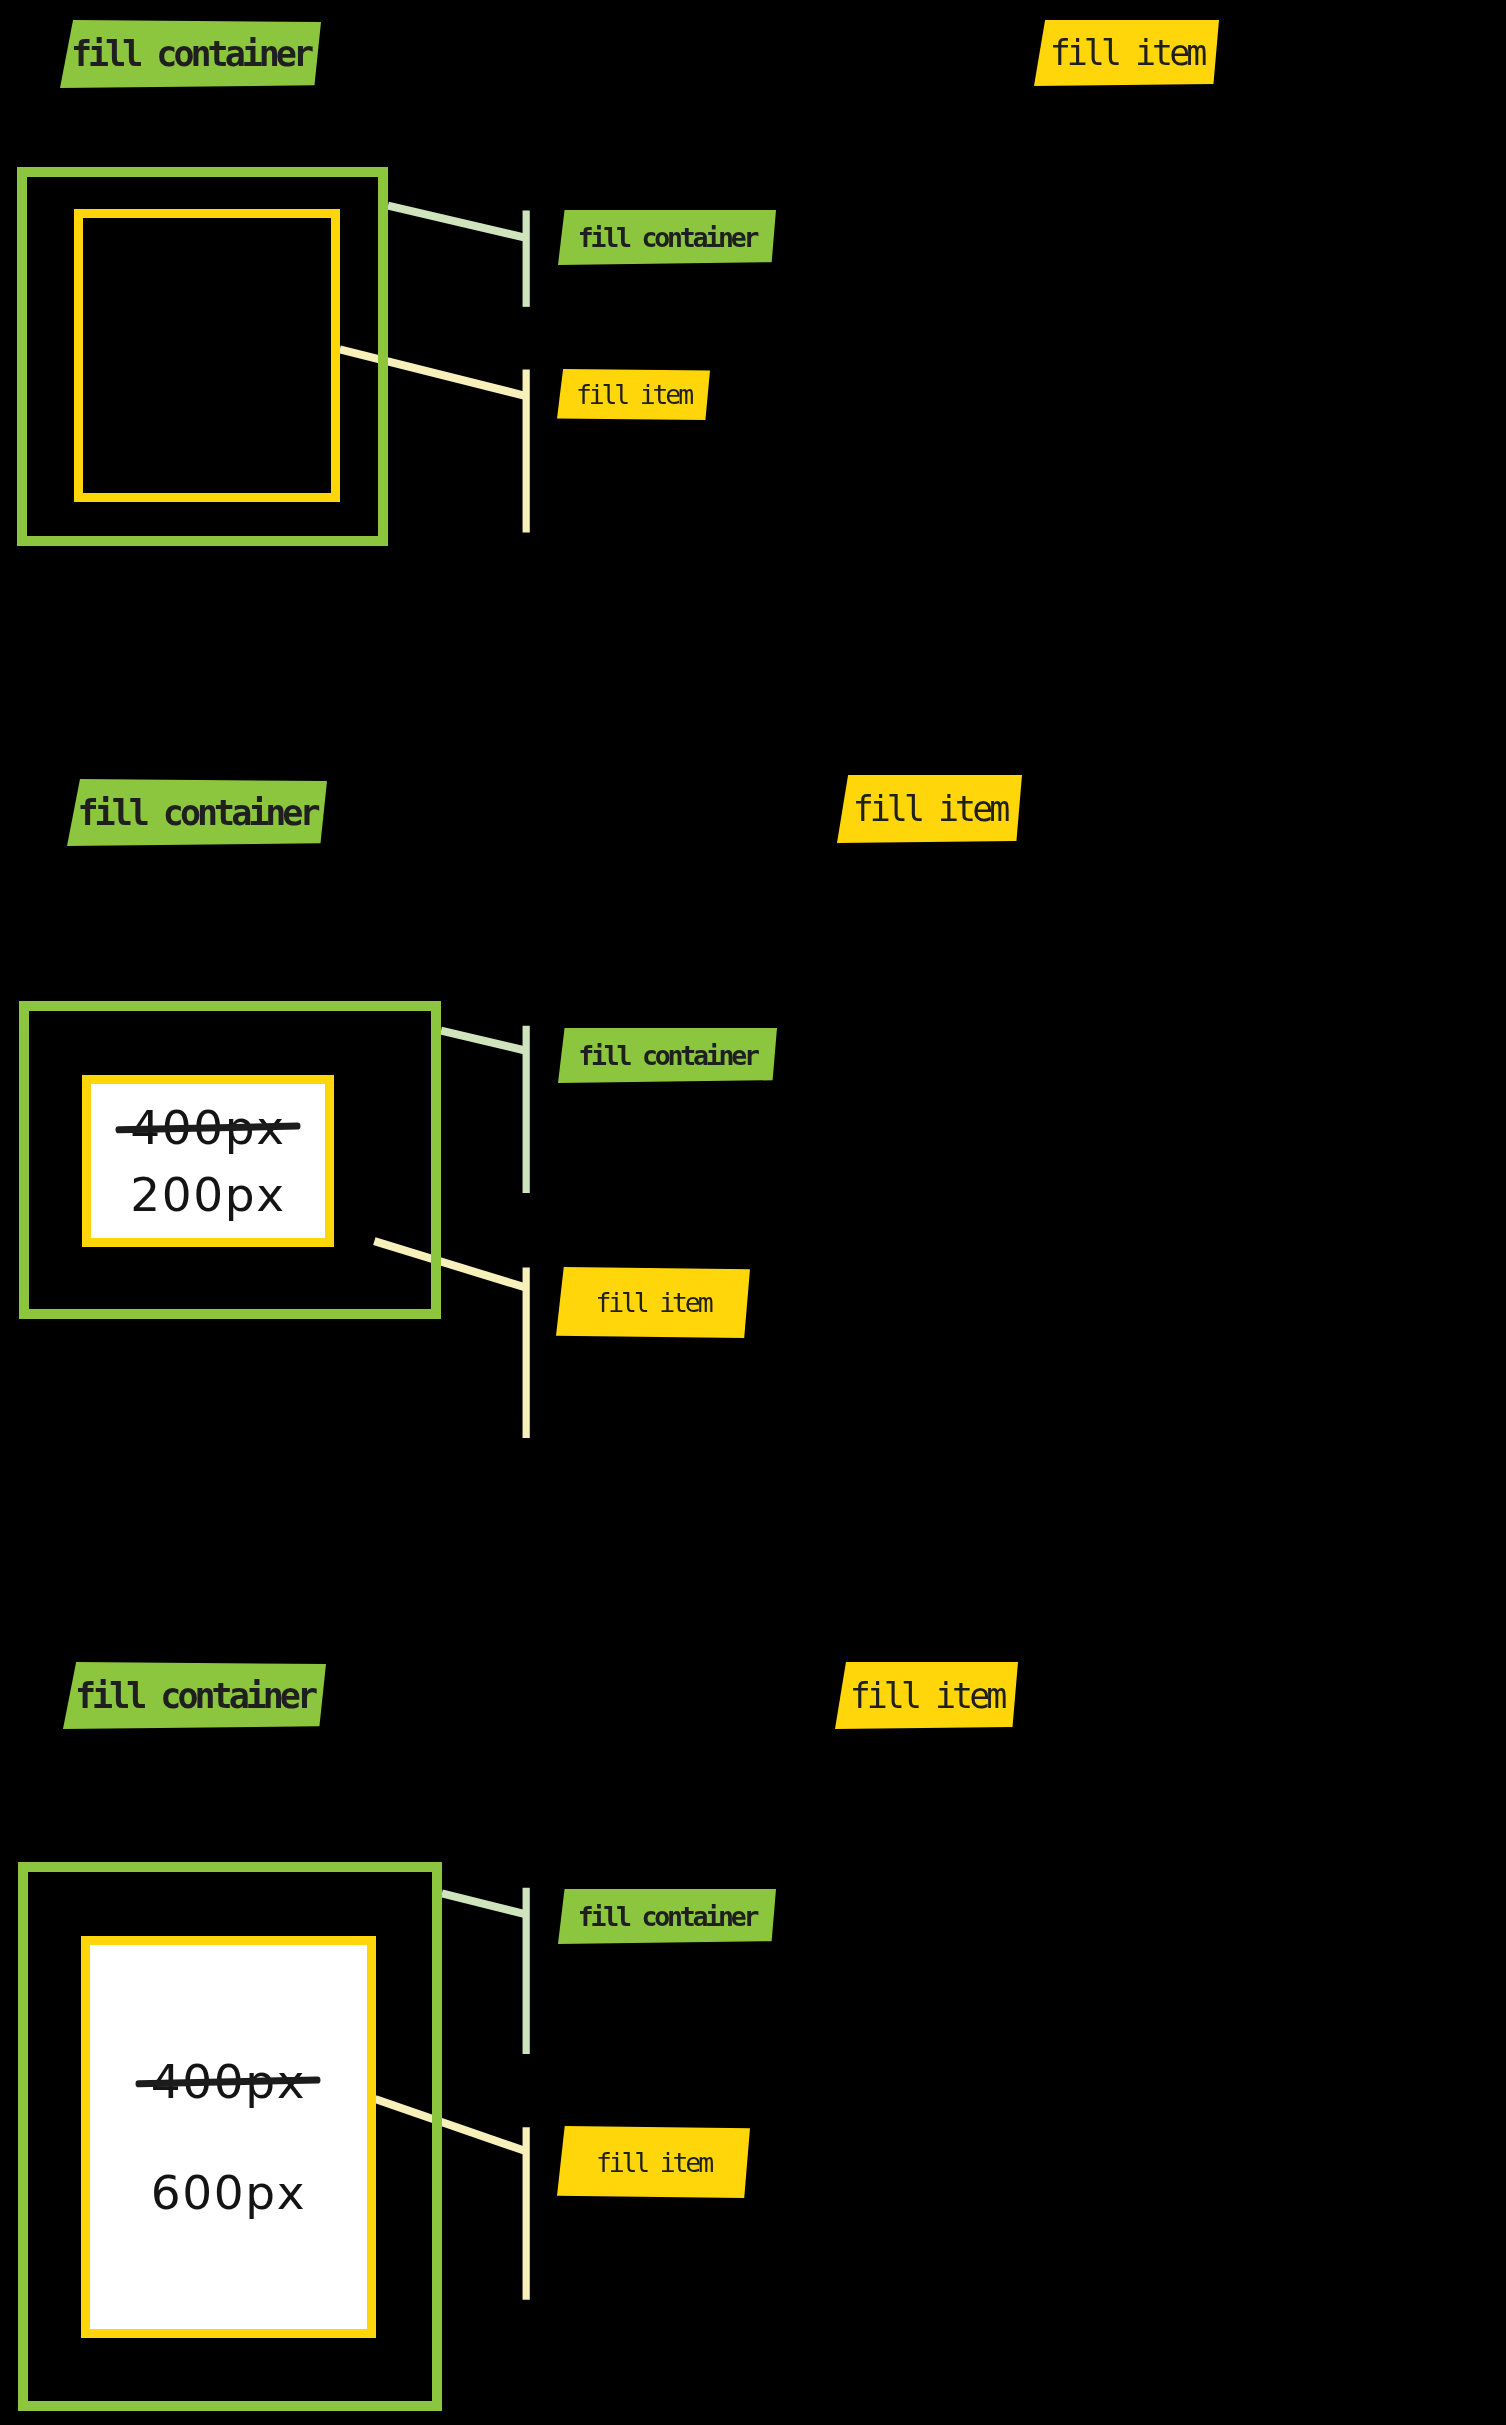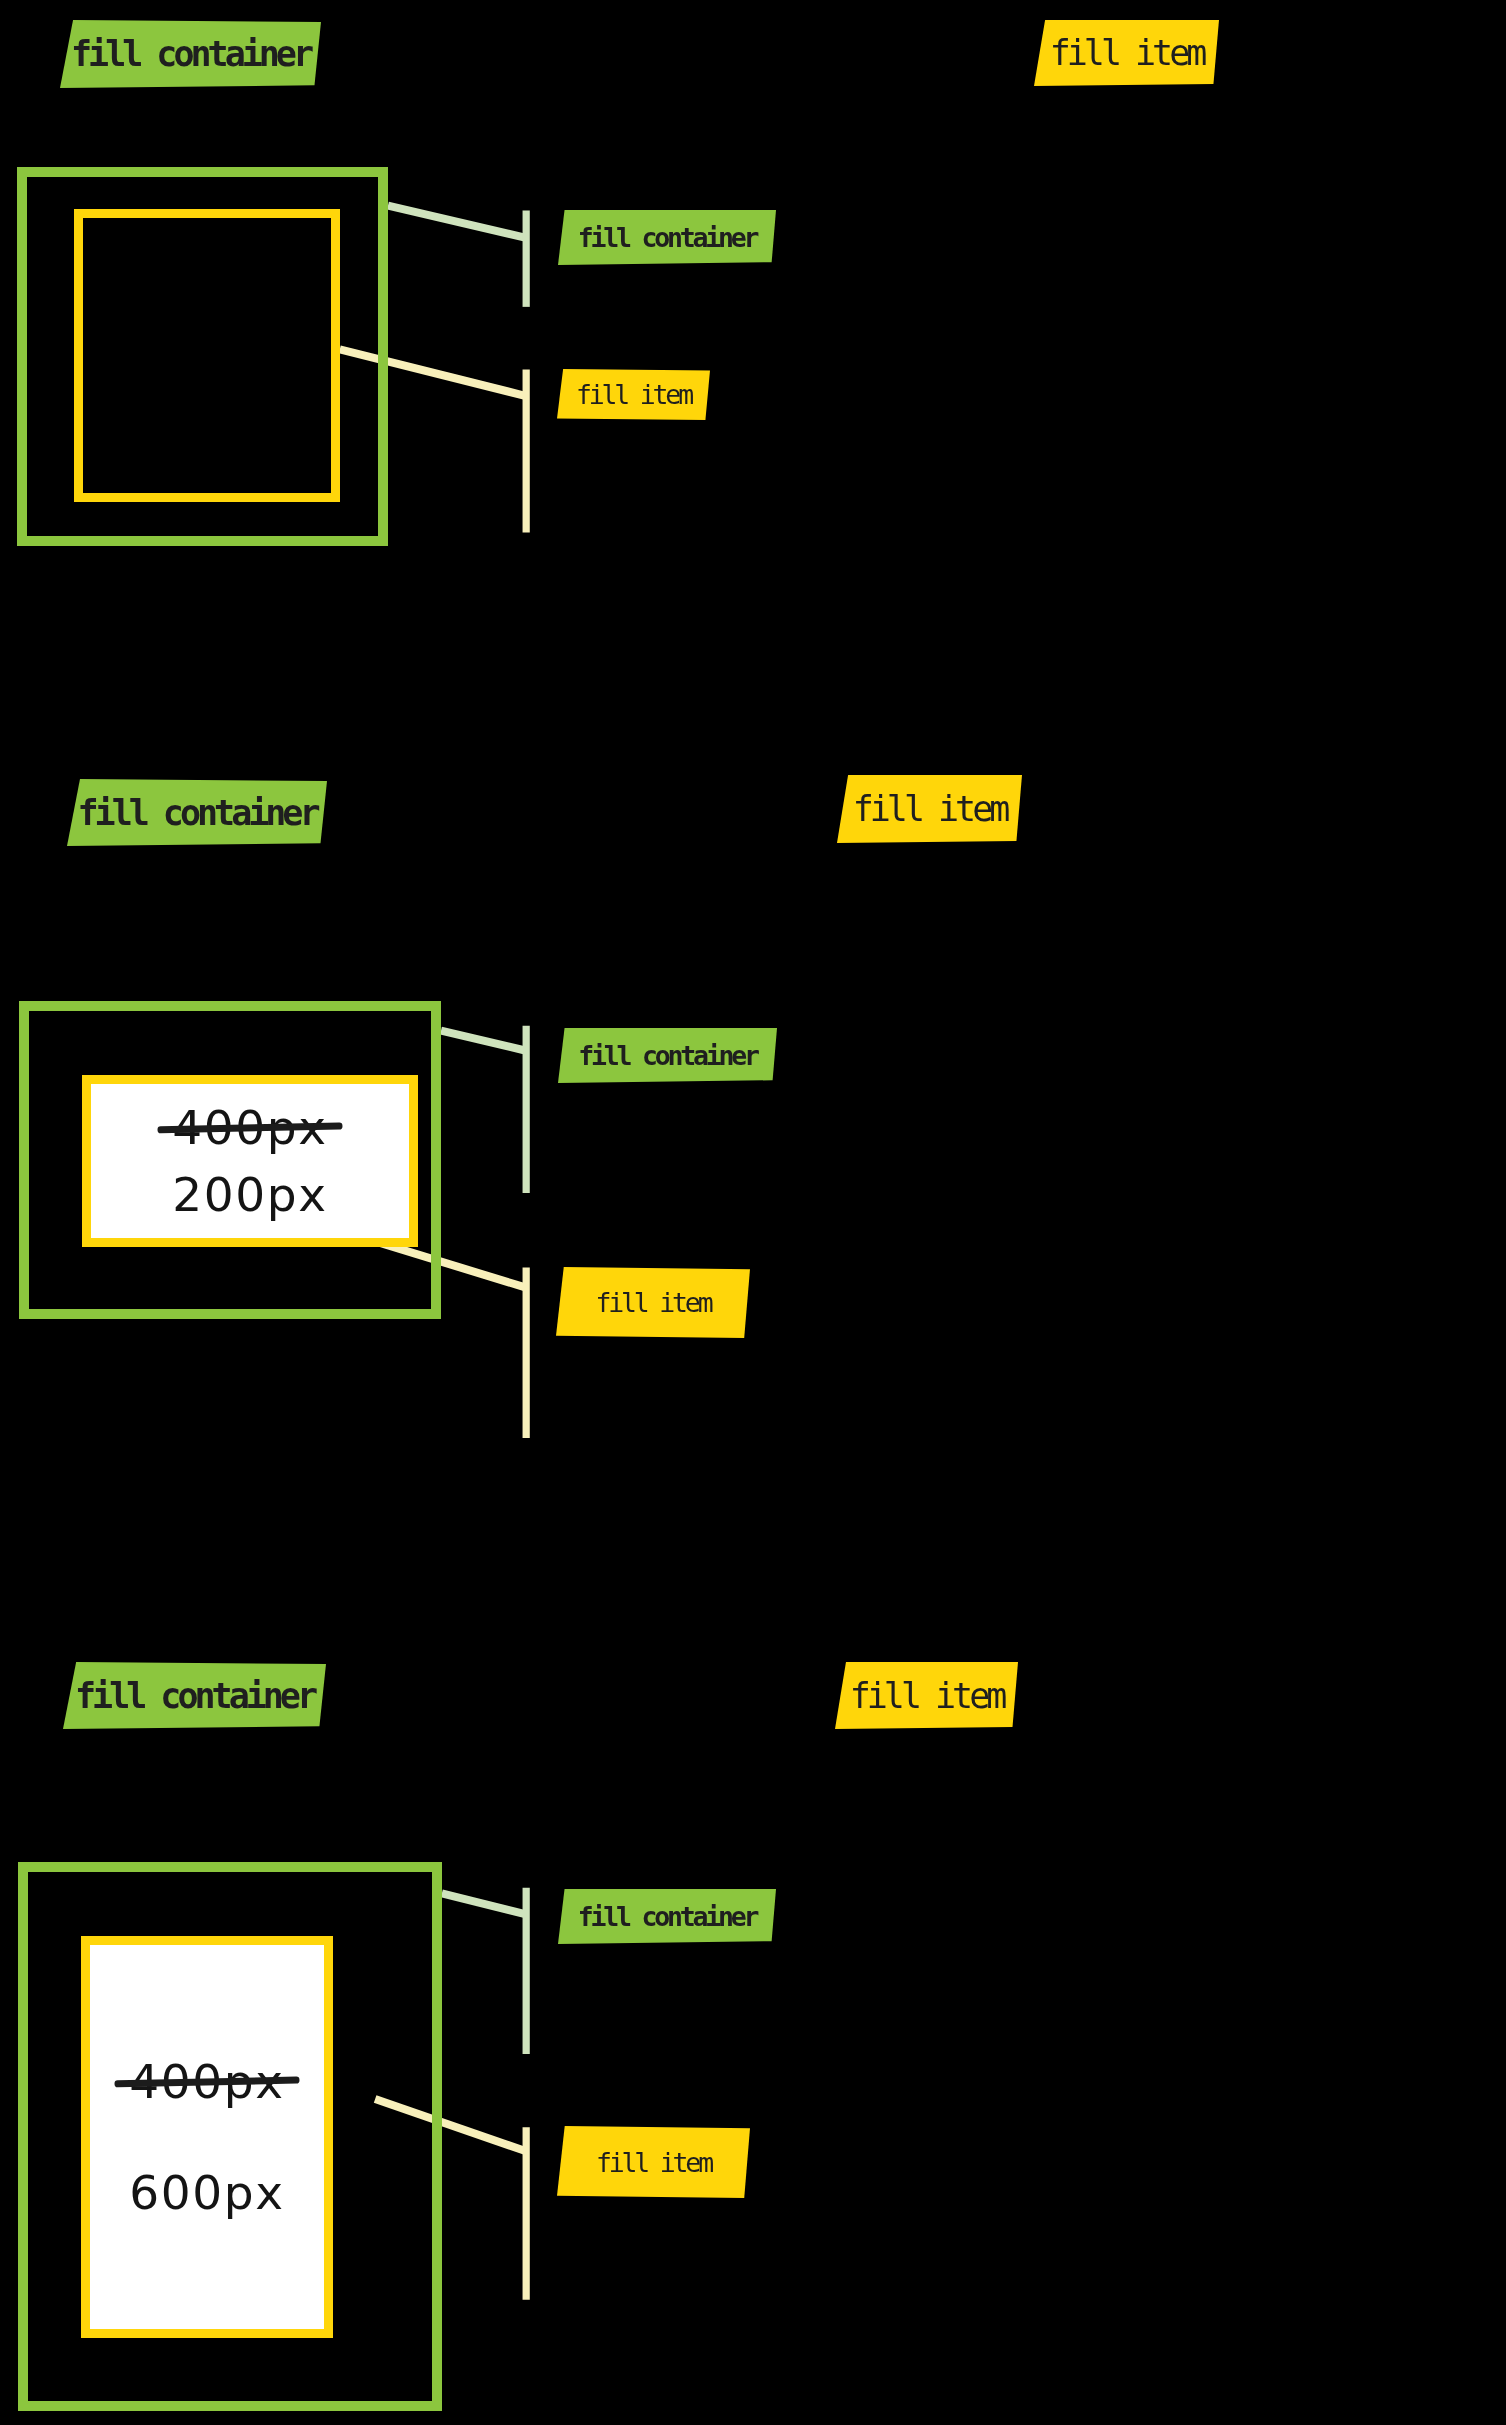--- a/index.html
+++ b/index.html
@@ -89,21 +89,21 @@
   </div>
 
   <div class="sticker lg green skew-a" style="left:67px;top:779px;width:260px;height:67px;">
     <span>fill container</span>
   </div>
   <div class="sticker lg yellow skew-b" style="left:837px;top:775px;width:185px;height:68px;">
     <span>fill item</span>
   </div>
 
   <div class="box green-border" style="left:18.5px;top:1001px;width:422px;height:318px;"></div>
-  <div class="box yellow-border white-fill" style="left:82px;top:1075px;width:336px;height:172px;">
+  <div class="box yellow-border white-fill" style="left:82px;top:1075px;width:252px;height:172px;">
     <div class="size-line">
       <span>400px</span>
       <div class="strike"></div>
     </div>
     <div class="size-line">
       <span>200px</span>
     </div>
   </div>
 
   <div class="sticker sm green skew-c" style="left:558px;top:1028px;width:219px;height:55px;">
@@ -114,21 +114,21 @@
   </div>
 
   <div class="sticker lg green skew-a" style="left:63px;top:1662px;width:263px;height:67px;">
     <span>fill container</span>
   </div>
   <div class="sticker lg yellow skew-b" style="left:835px;top:1662px;width:183px;height:67px;">
     <span>fill item</span>
   </div>
 
   <div class="box green-border" style="left:17.7px;top:1862px;width:424px;height:549px;"></div>
-  <div class="box yellow-border white-fill" style="left:81px;top:1936px;width:252px;height:402px;gap:44px;">
+  <div class="box yellow-border white-fill" style="left:81px;top:1936px;width:295px;height:402px;gap:44px;">
     <div class="size-line">
       <span>400px</span>
       <div class="strike"></div>
     </div>
     <div class="size-line">
       <span>600px</span>
     </div>
   </div>
 
   <div class="sticker sm green skew-c" style="left:558px;top:1889px;width:218px;height:55px;">

